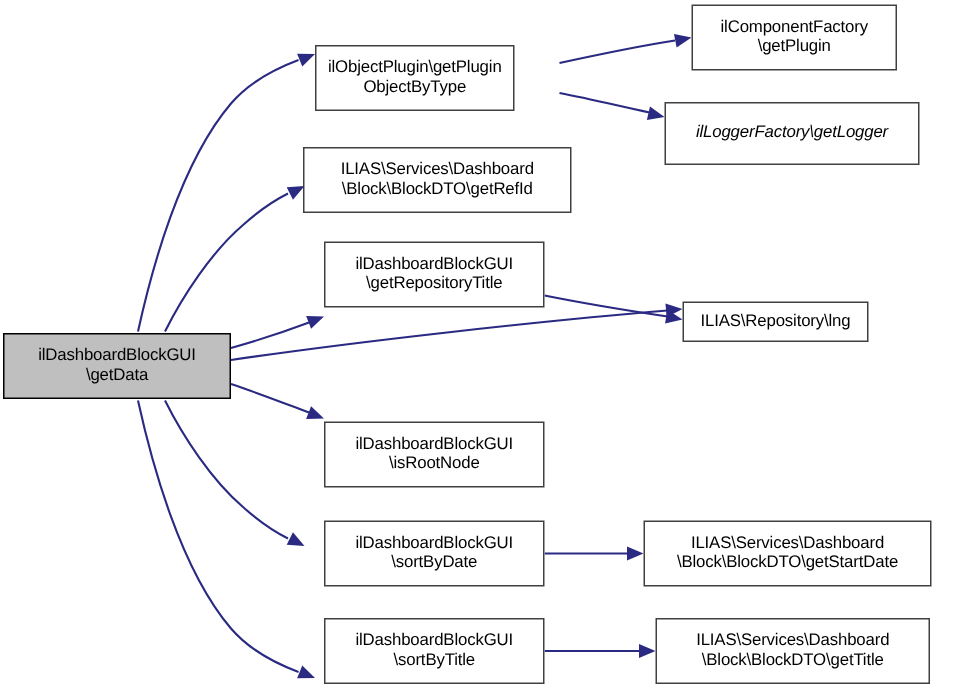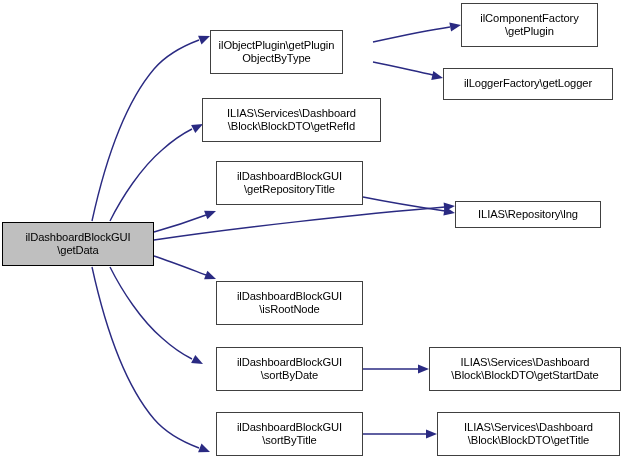--- a/index.html
+++ b/index.html
@@ -115,21 +115,21 @@
       <div class="node" style="left: 216px; top: 161px; width: 147px; height: 44px;"><span class="node-label">ilDashboardBlockGUI
 \getRepositoryTitle</span></div>
       <div class="node" style="left: 216px; top: 281px; width: 147px; height: 44px;"><span class="node-label">ilDashboardBlockGUI
 \isRootNode</span></div>
       <div class="node" style="left: 216px; top: 347px; width: 147px; height: 44px;"><span class="node-label">ilDashboardBlockGUI
 \sortByDate</span></div>
       <div class="node" style="left: 216px; top: 412px; width: 147px; height: 44px;"><span class="node-label">ilDashboardBlockGUI
 \sortByTitle</span></div>
       <div class="node" style="left: 461px; top: 3px; width: 137px; height: 44px;"><span class="node-label">ilComponentFactory
 \getPlugin</span></div>
-      <div class="node" style="left: 443px; top: 68px; width: 170px; height: 32px;"><span class="node-label">ilLoggerFactory\getLogger</span></div>
-      <div class="node" style="left: 455px; top: 201px; width: 146px; height: 27px;"><span class="node-label">ILIAS\Repository\lng</span></div>
+      <div class="node" style="left: 443px; top: 68px; width: 170px; height: 42px; font-style: italic;"><span class="node-label">ilLoggerFactory\getLogger</span></div>
+      <div class="node" style="left: 455px; top: 201px; width: 124px; height: 27px;"><span class="node-label">ILIAS\Repository\lng</span></div>
       <div class="node" style="left: 429px; top: 347px; width: 192px; height: 44px;"><span class="node-label">ILIAS\Services\Dashboard
 \Block\BlockDTO\getStartDate</span></div>
       <div class="node" style="left: 437px; top: 412px; width: 183px; height: 44px;"><span class="node-label">ILIAS\Services\Dashboard
 \Block\BlockDTO\getTitle</span></div>
     </div>
 
 </div>
 
 </body></html>

